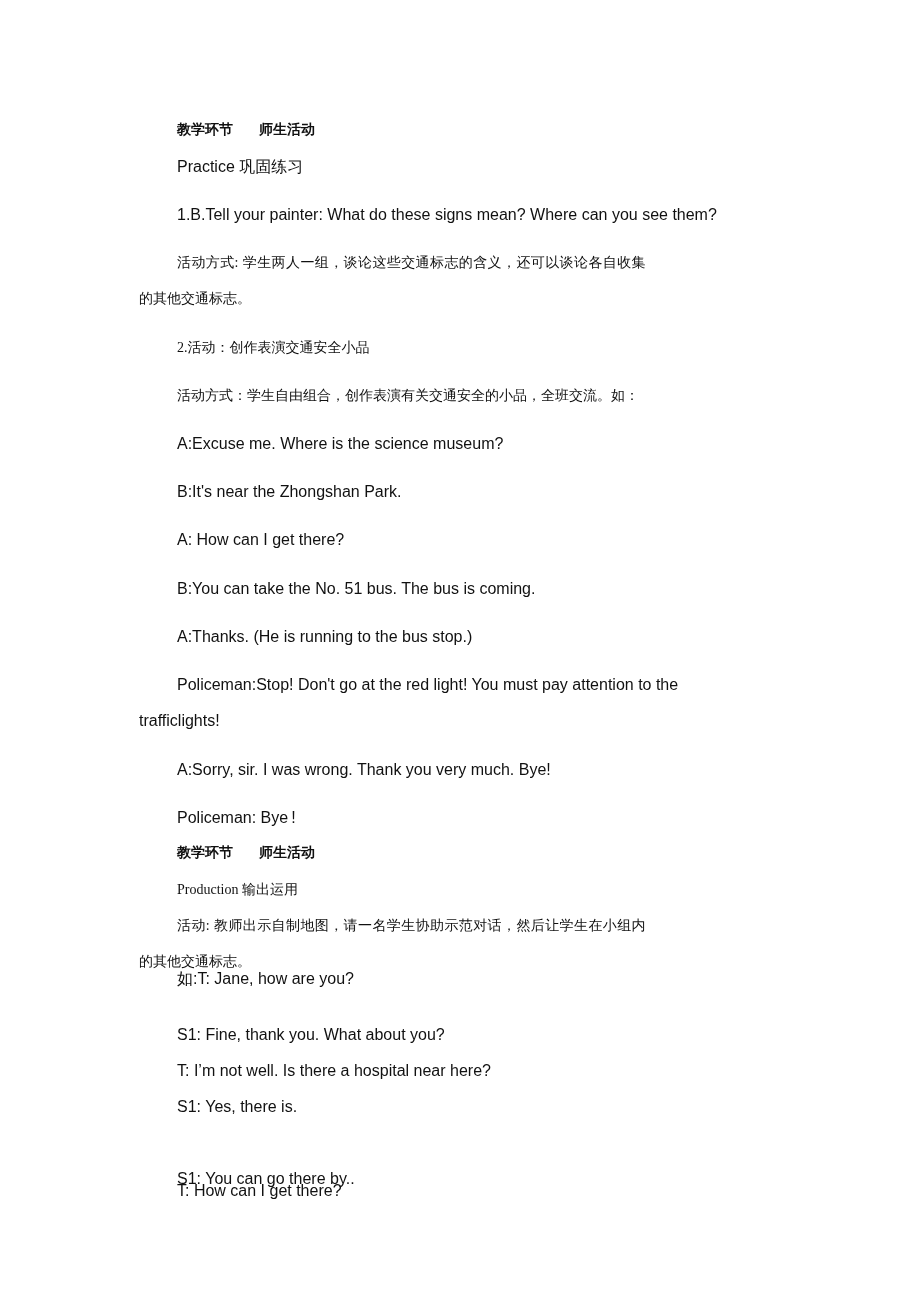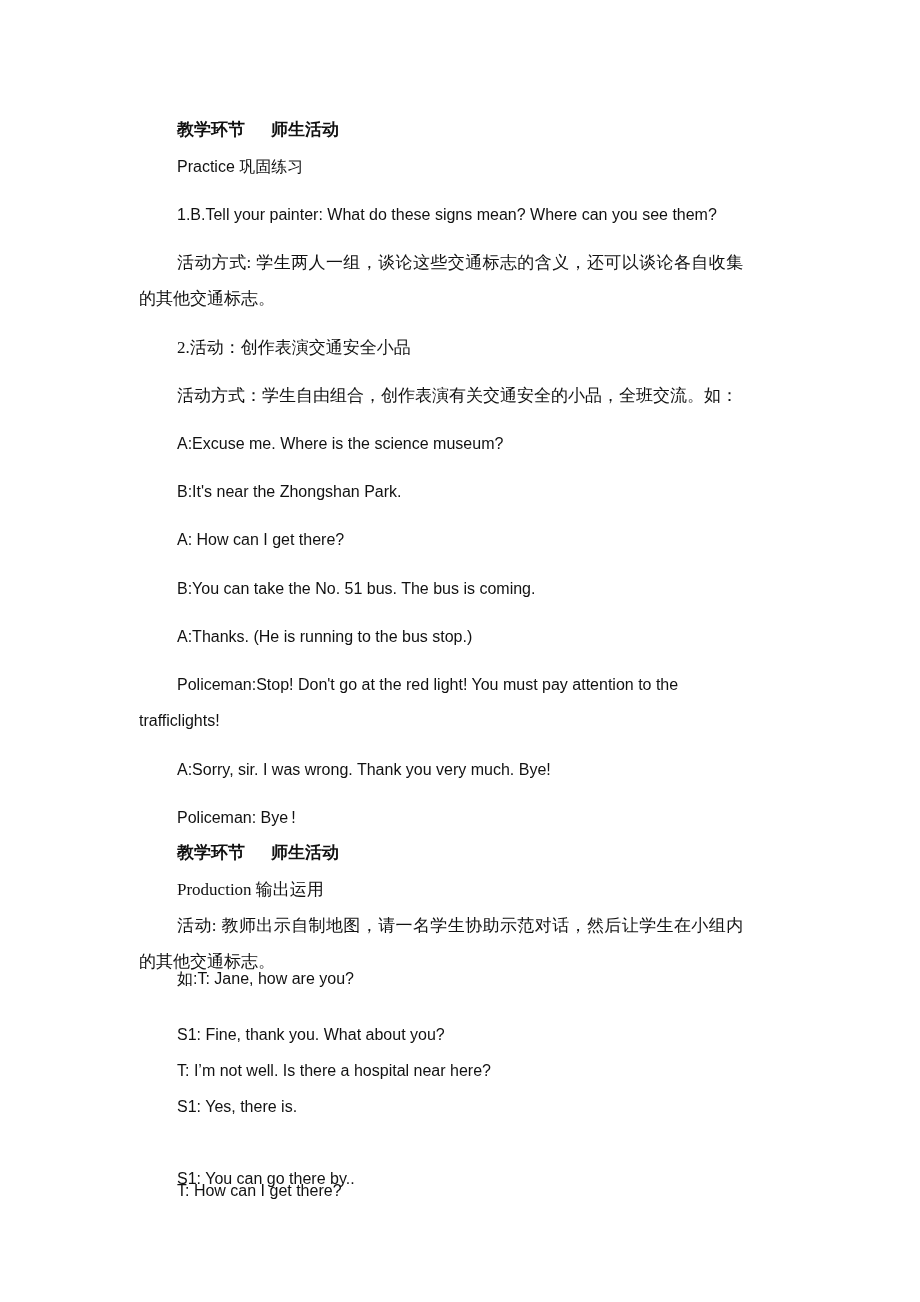--- a/index.html
+++ b/index.html
@@ -1,18 +1,18 @@
 <!DOCTYPE html>
 <html><head>
 <meta charset="utf-8">
 <style>
   html, body { margin: 0; padding: 0; background: #ffffff; }
   body { width: 920px; height: 1302px; position: relative; overflow: hidden; color: #111; }
   .page { position: absolute; left: 0; top: 0; width: 920px; height: 1302px; }
-  .ln { position: absolute; white-space: nowrap; font-size: 17px; line-height: 22px; }
+  .ln { position: absolute; white-space: nowrap; font-size: 14px; line-height: 22px; }
   .sans { font-family: "Liberation Sans", "DejaVu Sans", sans-serif; font-size: 16px; text-align: right; }
   .serif { font-family: "Liberation Serif", "DejaVu Serif", serif; }
   .bold { font-weight: bold; }
   .gap { display: inline-block; width: 26px; }
 </style>
 </head>
 <body>
 
 <div class="page">
 

